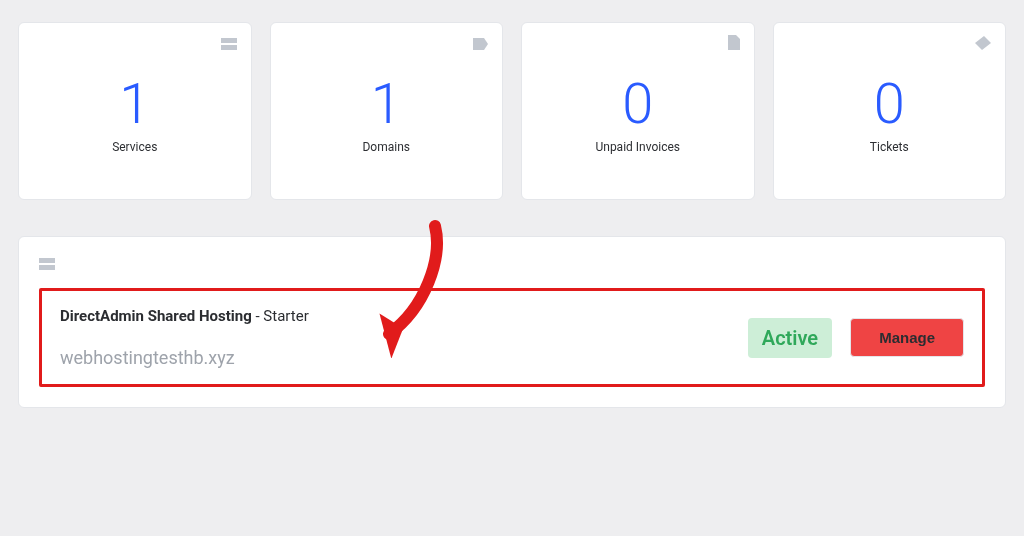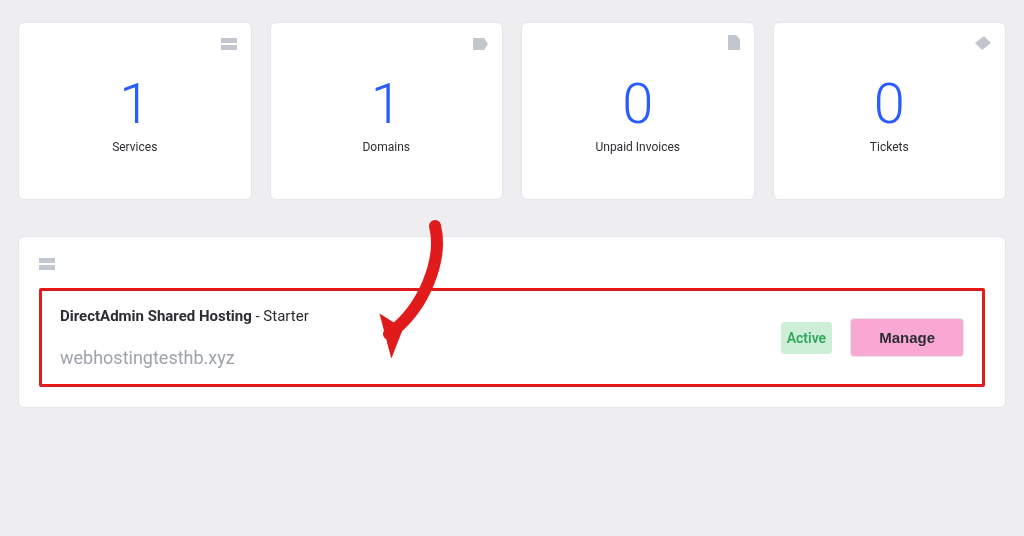--- a/index.html
+++ b/index.html
@@ -89,27 +89,27 @@
     color: #9ea3ab;
   }
   .svc-right {
     display: flex;
     align-items: center;
     gap: 18px;
   }
   .badge {
     background: #cdeed7;
     color: #2fa85a;
-    font-size: 14px;
+    font-size: 20px;
     font-weight: 600;
-    padding: 8px 6px;
+    padding: 8px 14px;
     border-radius: 4px;
   }
   .manage-btn {
-    background: #f9a8d4;
+    background: #ef4444;
     border: 1px solid #e4e6ea;
     border-radius: 4px;
     font-size: 15px;
     font-weight: 600;
     color: #2b2d31;
     padding: 10px 28px;
     cursor: pointer;
   }
   .arrow-overlay {
     position: absolute;

